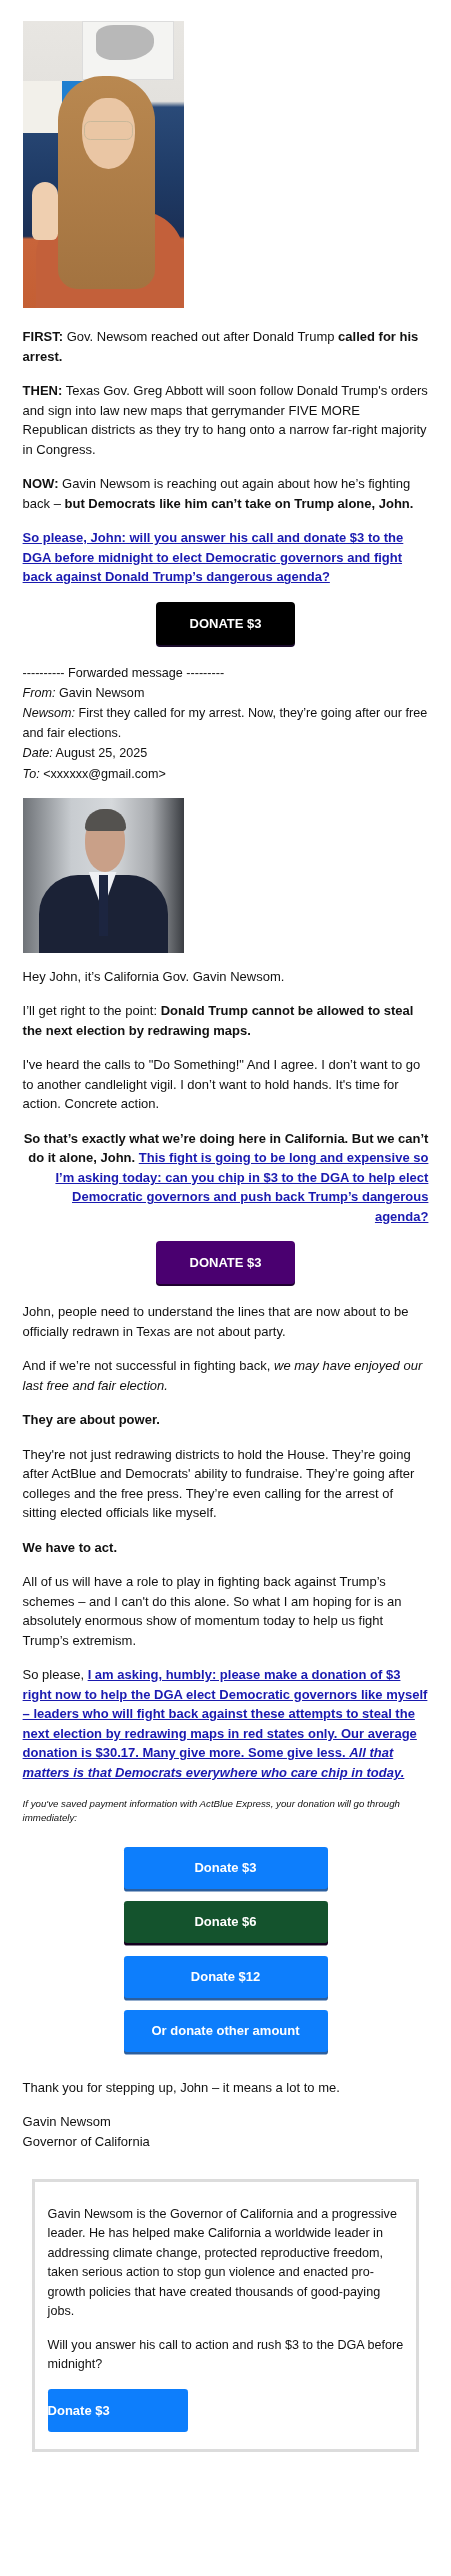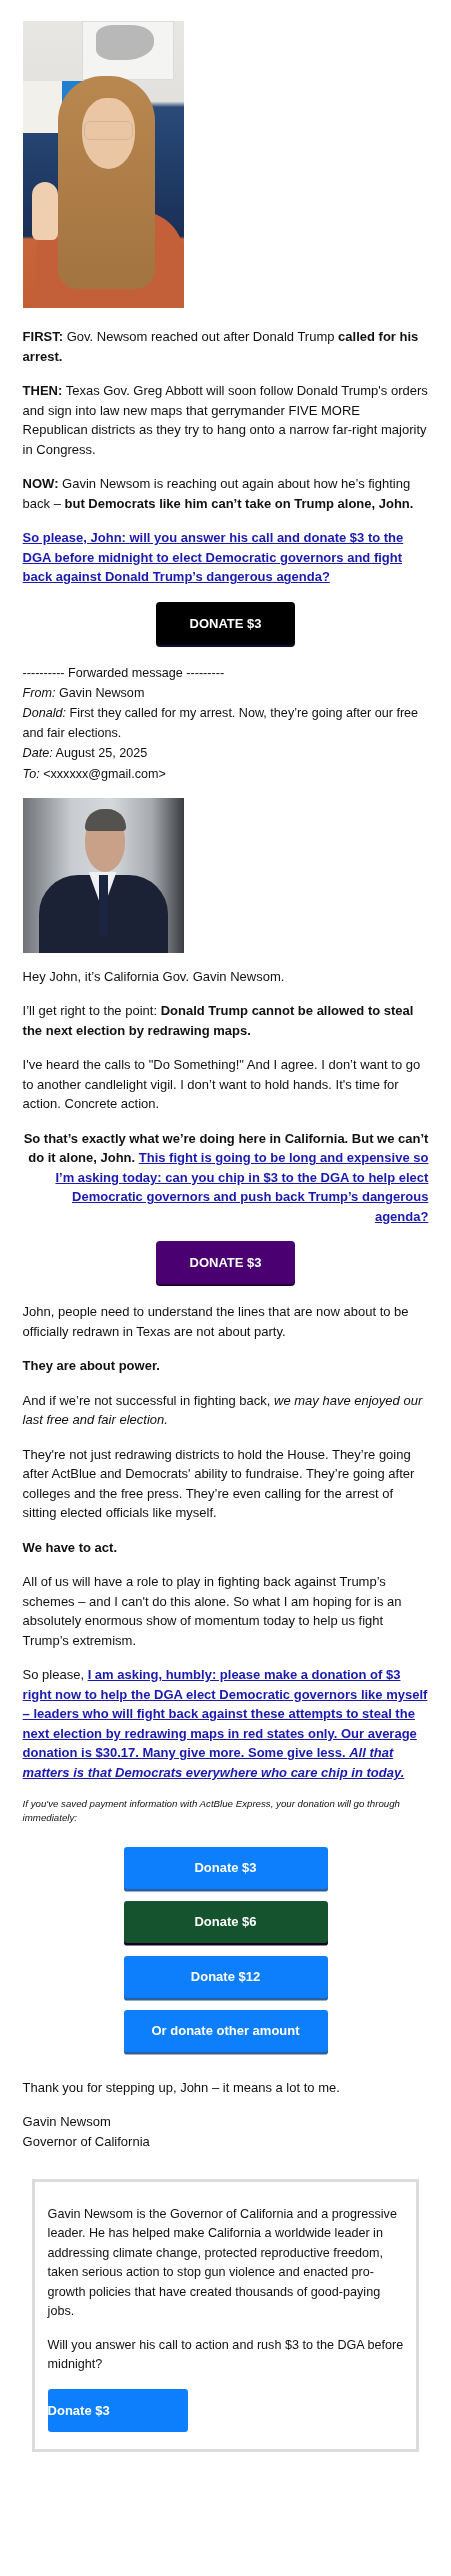--- a/index.html
+++ b/index.html
@@ -162,21 +162,21 @@
     <a class="link" href="#">So please, John: will you answer his call and donate $3 to the DGA before midnight to elect Democratic governors and fight back against Donald Trump’s dangerous agenda?</a>
   </p>
 
   <div class="btn-wrap">
     <a class="btn-big btn-black" href="#">DONATE $3</a>
   </div>
 
   <div class="fwd">
     <div>---------- Forwarded message ---------</div>
     <div><i>From:</i><span> Gavin Newsom</span></div>
-    <div><i>Donald:</i><span> First they called for my arrest. Now, they’re going after our free and fair elections.</span></div>
+    <div><i>Newsom:</i><span> First they called for my arrest. Now, they’re going after our free and fair elections.</span></div>
     <div><i>Date:</i><span> August 25, 2025</span></div>
     <div><i>To:</i><span> &lt;xxxxxx@gmail.com&gt;</span></div>
   </div>
 
   <div class="photo photo-gavin" aria-label="Gavin Newsom in dark suit">
     <div class="suit"></div>
     <div class="shirt"></div>
     <div class="tie"></div>
     <div class="head"></div>
     <div class="hairg"></div>
@@ -192,24 +192,24 @@
 
   <p class="center">
     <b>So that’s exactly what we’re doing here in California. But we can’t do it alone, John. </b><a class="link" href="#">This fight is going to be long and expensive so I’m asking today: can you chip in $3 to the DGA to help elect Democratic governors and push back Trump’s dangerous agenda?</a>
   </p>
 
   <div class="btn-wrap">
     <a class="btn-big btn-purple" href="#">DONATE $3</a>
   </div>
 
   <p>John, people need to understand the lines that are now about to be officially redrawn in Texas are not about party.</p>
+  <p>
+    <span>And if we’re not successful in fighting back, </span><i>we may have enjoyed our last free and fair election.</i>
+  </p>
   <p><b>They are about power.</b></p>
-  <p>
-    <span>And if we’re not successful in fighting back, </span><i>we may have enjoyed our last free and fair election.</i>
-  </p>
   <p>They're not just redrawing districts to hold the House. They’re going after ActBlue and Democrats' ability to fundraise. They’re going after colleges and the free press. They’re even calling for the arrest of sitting elected officials like myself.</p>
   <p><b>We have to act.</b></p>
   <p>All of us will have a role to play in fighting back against Trump’s schemes – and I can't do this alone. So what I am hoping for is an absolutely enormous show of momentum today to help us fight Trump’s extremism.</p>
 
   <p>
     <span>So please, </span><a class="link" href="#"><span>I am asking, humbly: please make a donation of $3 right now to help the DGA elect Democratic governors like myself – leaders who will fight back against these attempts to steal the next election by redrawing maps in red states only. Our average donation is $30.17. Many give more. Some give less. </span><i>All that matters is that Democrats everywhere who care chip in today.</i></a>
   </p>
 
   <div class="express-note">If you've saved payment information with ActBlue Express, your donation will go through immediately:</div>
 

